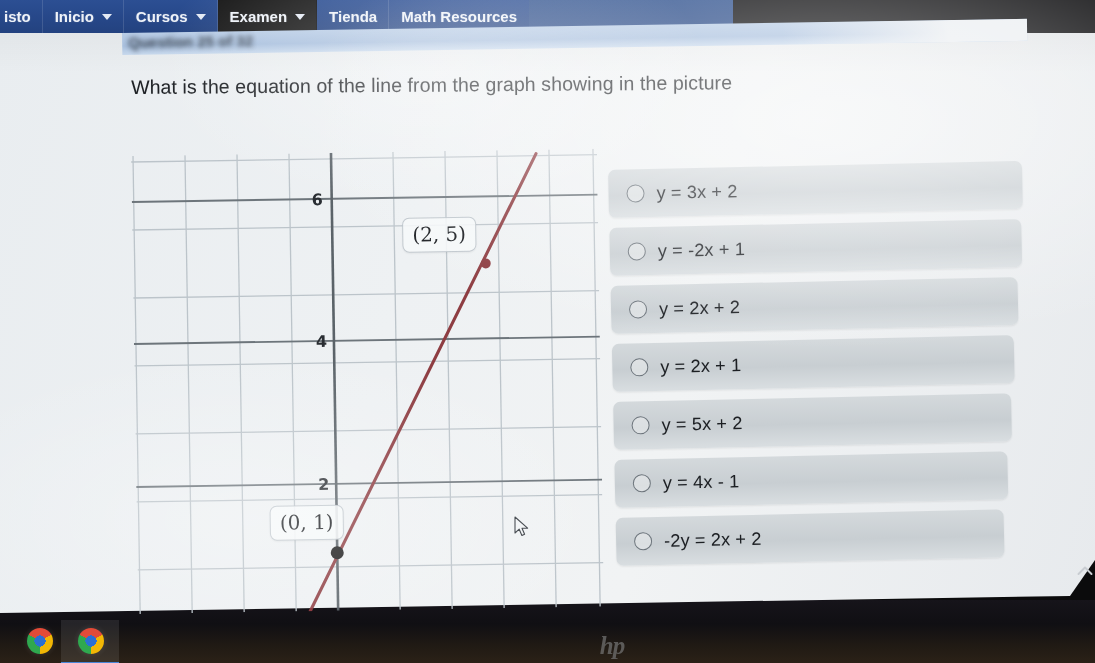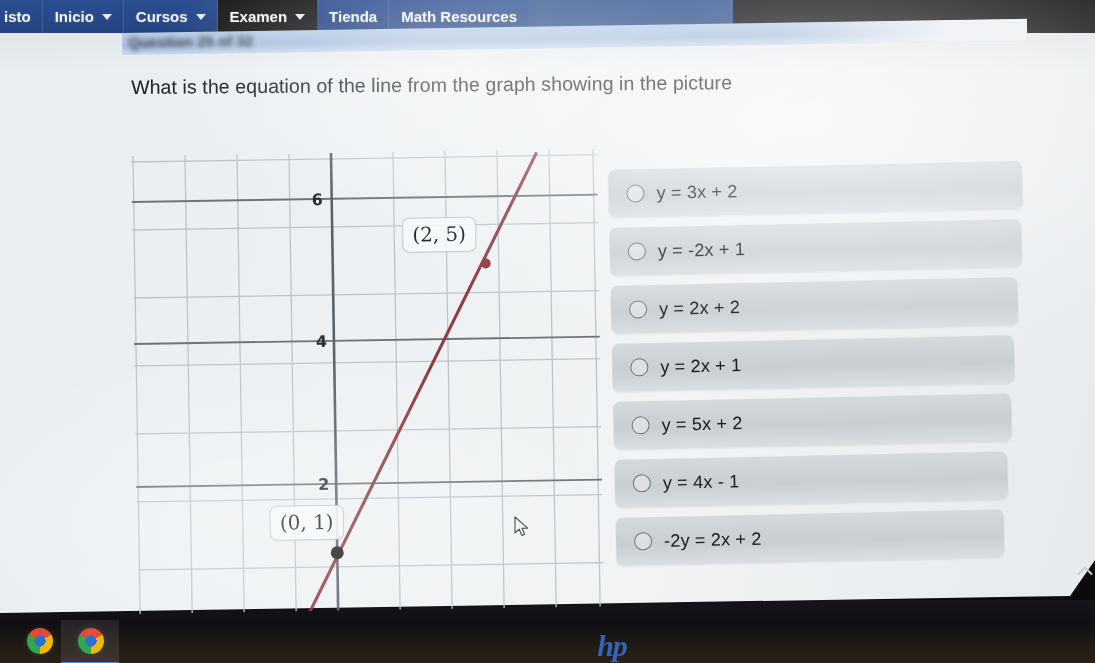--- a/index.html
+++ b/index.html
@@ -20,25 +20,25 @@
   .bezel-bottom {
     position: absolute;
     left: 0; top: 600px;
     width: 1095px; height: 63px;
     background: linear-gradient(180deg, #16141a 0%, #100f13 38%, #201a14 72%, #2b2117 100%);
   }
   .bezel-hp {
     position: absolute;
     left: 590px; top: 633px;
     width: 44px; height: 28px;
-    color: #3b82f6;
+    color: #737373;
     font-family: "Liberation Serif", serif;
     font-style: italic;
     font-weight: bold;
-    font-size: 30px;
+    font-size: 25px;
     line-height: 26px;
     text-align: center;
     opacity: .72;
     letter-spacing: -1px;
   }
 
   
   .photo {
     position: absolute;
     left: 0; top: 0;

